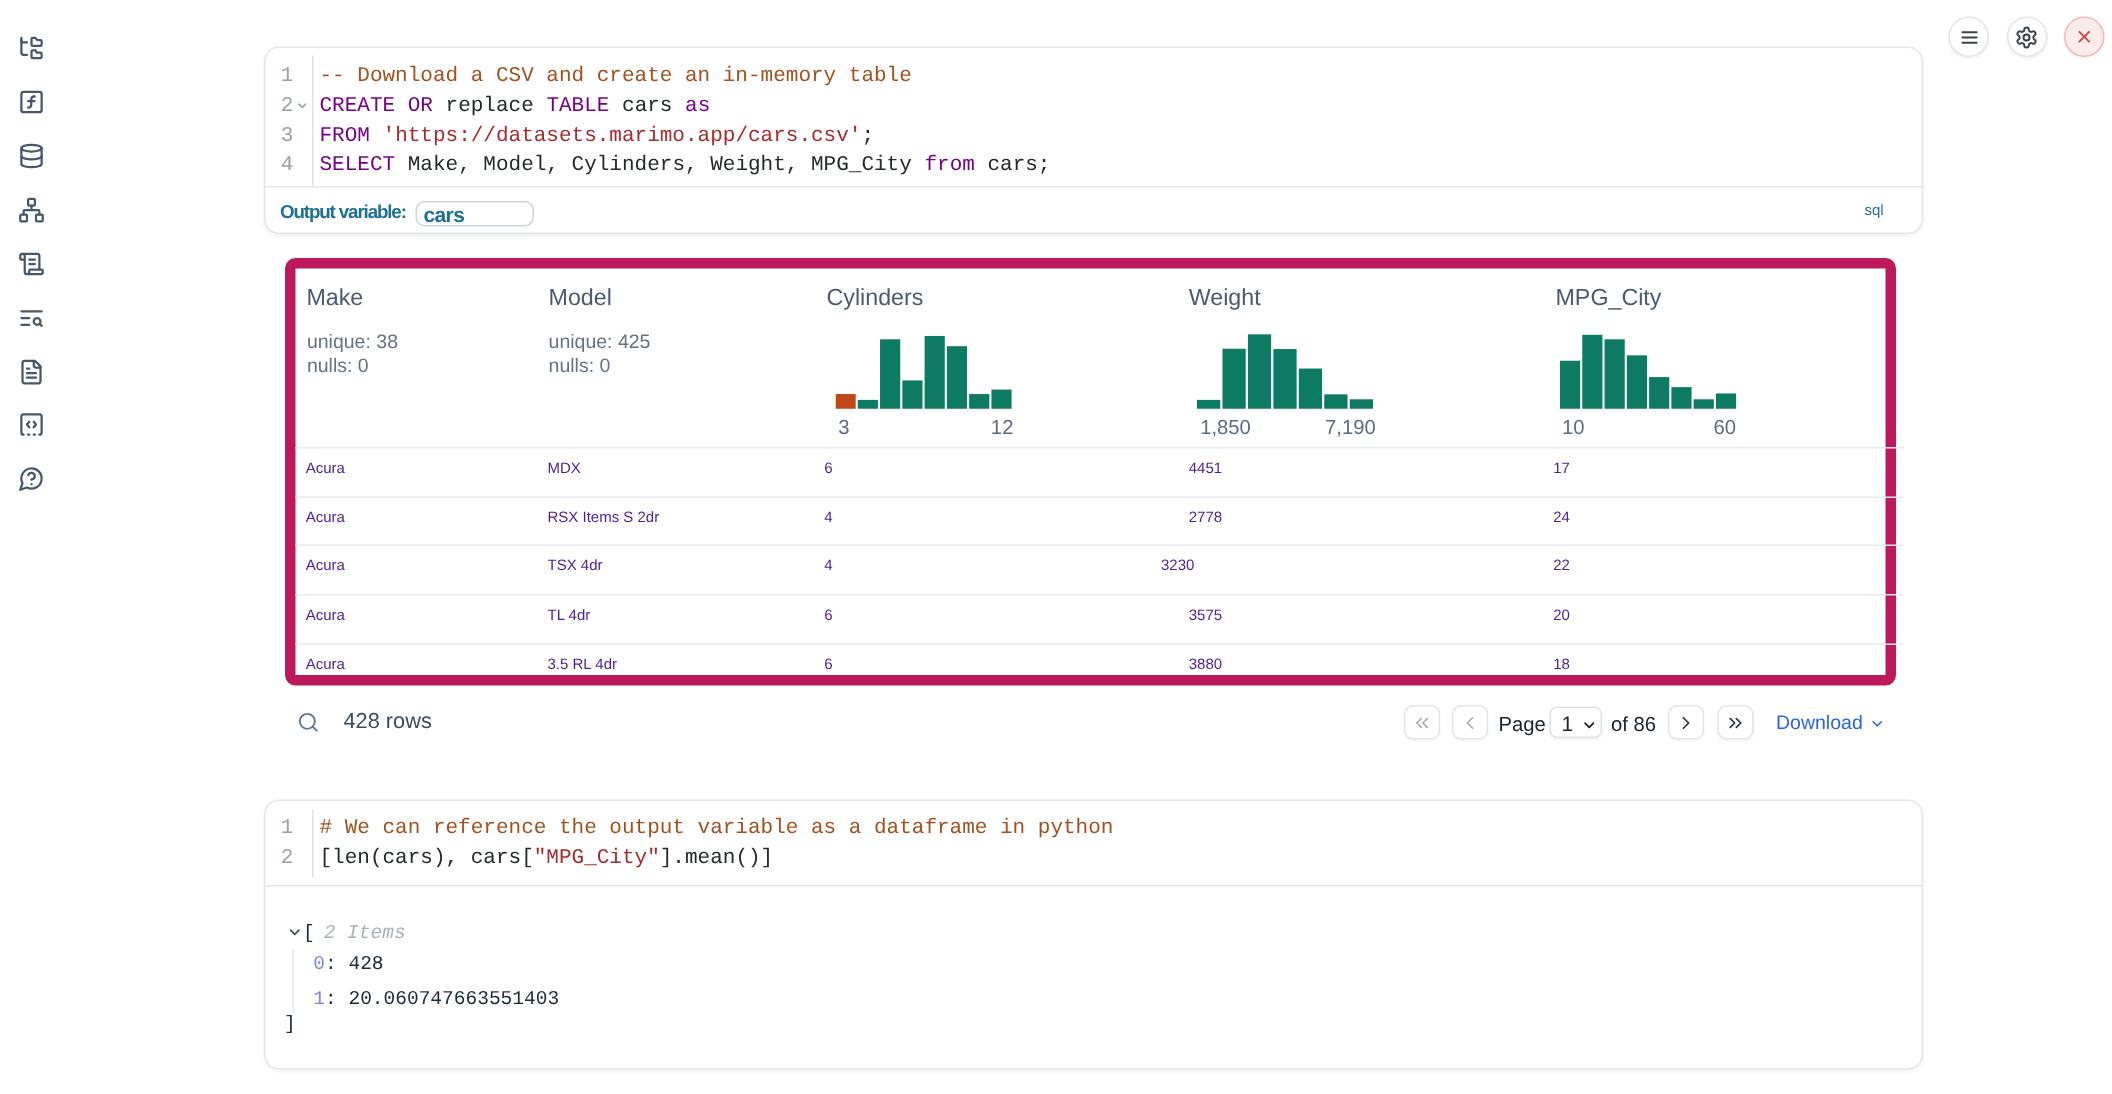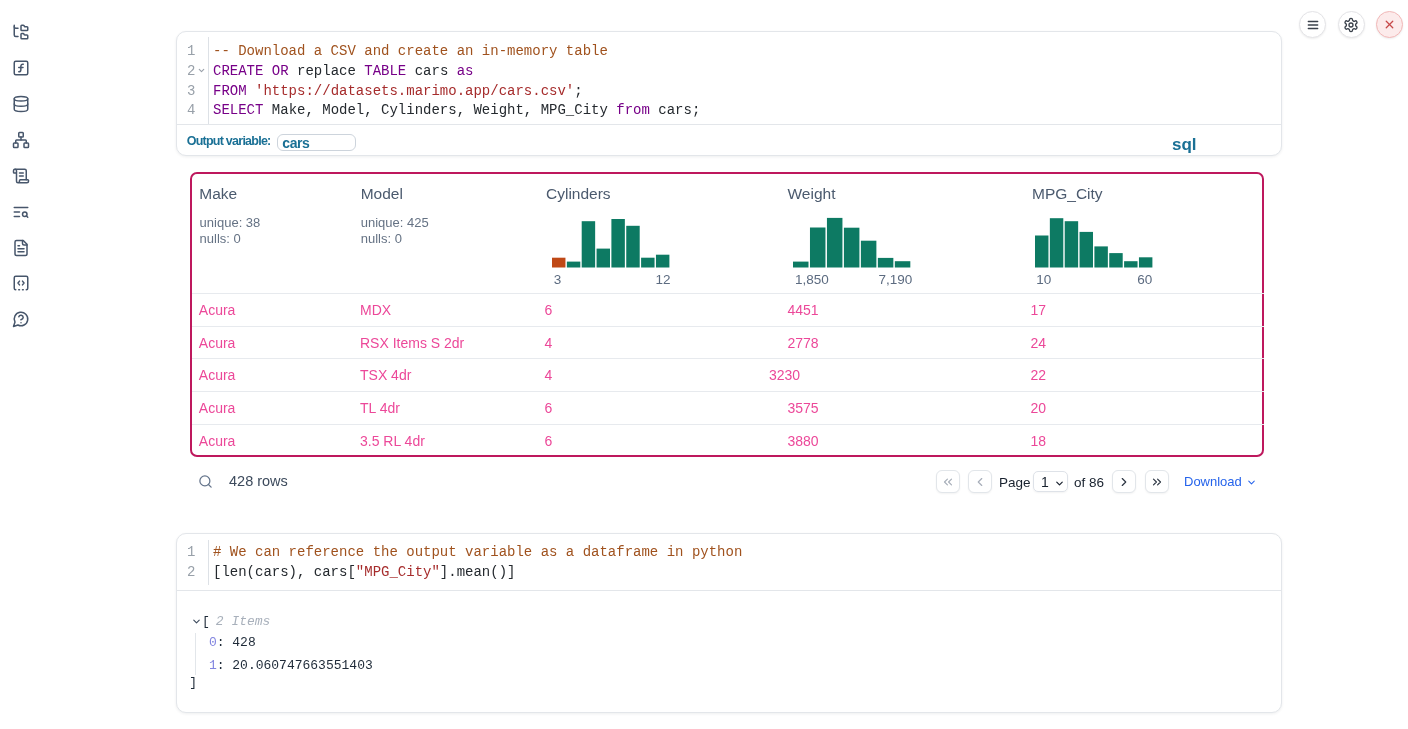--- a/index.html
+++ b/index.html
@@ -26,26 +26,26 @@
   color:#98a0a9; }
 .cline { position:absolute; left:36px; white-space:pre;
   font-family:"Liberation Mono", monospace; font-size:14px; line-height:19.7px;
   color:#24292e; }
 .kw { color:#770088; }
 .cm { color:#a0521e; }
 .st { color:#a62c2c; }
 
 
 #dtable { position:absolute; left:190px; top:172px; width:1074px; height:285px;
-  border:2px solid #be185d; border-radius:7px; }
+  border:7px solid #be185d; border-radius:7px; }
 .th-title { position:absolute; top:11.4px; font-size:15.5px; color:#4b5a6e; }
 .th-stat { position:absolute; font-size:13px; color:#657284; }
 .drow { position:absolute; left:0; width:1072px; height:33px;
   border-top:1px solid #e7eaee; }
-.drow span { position:absolute; top:8px; font-size:14px; color:#ec4899; }
+.drow span { position:absolute; top:8px; font-size:10px; color:#4c1d95; }
 
 
 .pbtn { position:absolute; top:470px; width:24px; height:23px; background:#fff;
   border:1px solid #e2e6ea; border-radius:6px; box-shadow:0 1px 2px rgba(0,0,0,.05);
   display:flex; align-items:center; justify-content:center; }
 
 
 .trow { position:absolute; font-family:"Liberation Mono", monospace;
   font-size:13px; line-height:15px; color:#1e2a38; white-space:pre; }
 </style>
@@ -146,21 +146,21 @@
     <div class="cline" style="top:30px"><span class="kw">CREATE</span> <span class="kw">OR</span> replace <span class="kw">TABLE</span> cars <span class="kw">as</span></div>
     <div class="cline" style="top:49.7px"><span class="kw">FROM</span> <span class="st">'https://datasets.marimo.app/cars.csv'</span>;</div>
     <div class="cline" style="top:69.4px"><span class="kw">SELECT</span> Make, Model, Cylinders, Weight, MPG_City <span class="kw">from</span> cars;</div>
   </div>
   <div class="abs" style="left:0; top:92.3px; width:1104px; border-top:1px solid #e3e6ea;"></div>
   <div id="c1bar">
     <div class="abs" style="left:9.7px; top:102.3px; font-size:12.5px; font-weight:bold; letter-spacing:-0.75px; color:#1a7095;">Output variable:</div>
     <div class="abs" style="left:100.3px; top:102px; width:78.5px; height:16.5px; border:1px solid #cdd4dc; border-radius:6px;">
       <div class="abs" style="left:4px; top:-0.5px; font-size:14px; letter-spacing:-0.4px; font-weight:bold; color:#1a7095;">cars</div>
     </div>
-    <div class="abs" style="left:995px; top:102.5px; font-size:17px; font-weight:bold; color:#1a7095;">sql</div>
+    <div class="abs" style="left:1066px; top:102.5px; font-size:10px; font-weight:normal; color:#1a7095;">sql</div>
   </div>
 </div>
 
 <div id="dtable">
   <div class="th-title" style="left:7.3px">Make</div>
   <div class="th-title" style="left:168.7px">Model</div>
   <div class="th-title" style="left:354px">Cylinders</div>
   <div class="th-title" style="left:595.5px">Weight</div>
   <div class="th-title" style="left:840px">MPG_City</div>
   <div class="th-stat" style="left:7.6px; top:40.5px">unique: 38</div>

